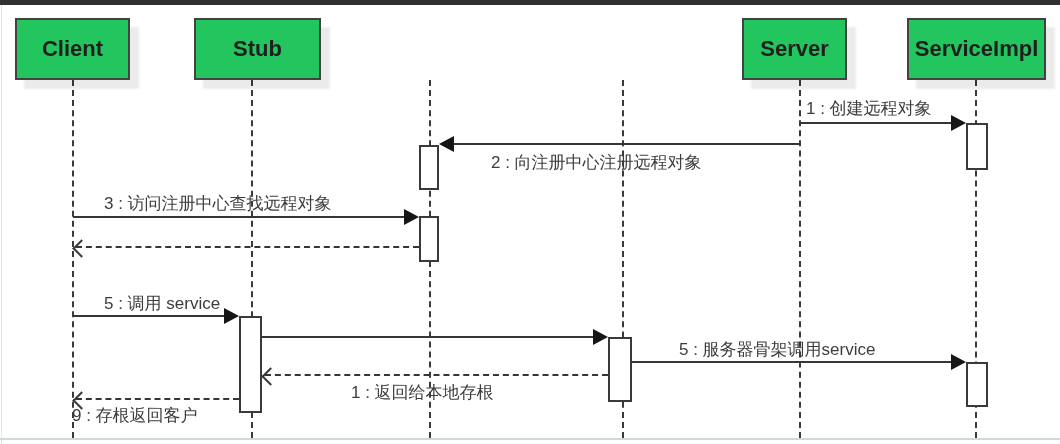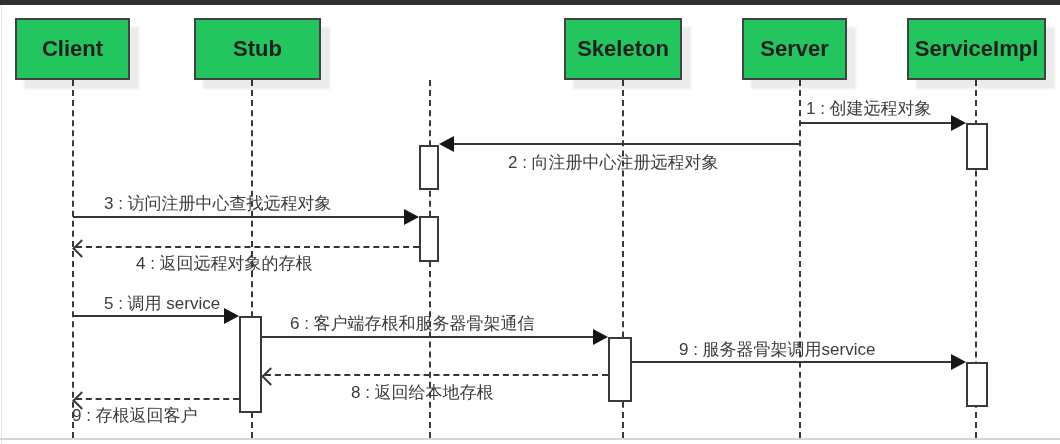--- a/index.html
+++ b/index.html
@@ -68,66 +68,61 @@
   <div class="lifeline" style="left:622px"></div>
   <div class="lifeline" style="left:799px"></div>
   <div class="lifeline" style="left:975px"></div>
 
   <div class="participant" style="left:15px;width:115px">
       <span>Client</span>
     </div>
   <div class="participant" style="left:194px;width:127px">
       <span>Stub</span>
     </div>
-  <div class="participant" style="left:564px;width:118px">
-      <span>Skeleton</span>
-    </div>
   <div class="participant" style="left:742px;width:105px">
       <span>Server</span>
     </div>
   <div class="participant" style="left:907px;width:139px">
       <span>ServiceImpl</span>
     </div>
 
   <div class="activation" style="left:966px;top:123px;width:22px;height:47px"></div>
   <div class="activation" style="left:419px;top:145px;width:20px;height:45px"></div>
   <div class="activation" style="left:419px;top:216px;width:20px;height:46px"></div>
   <div class="activation" style="left:239px;top:316px;width:23px;height:97px"></div>
   <div class="activation" style="left:608px;top:337px;width:24px;height:65px"></div>
   <div class="activation" style="left:966px;top:362px;width:22px;height:45px"></div>
 
   <div class="mlabel" style="left:806px;top:97px">1 : 创建远程对象</div>
   <div class="mline" style="left:800px;top:122px;width:153px"></div>
   <div class="arrow-right" style="left:951px;top:115px"></div>
 
-  <div class="mlabel" style="left:508px;top:151px">2 : 向注册中心注册远程对象</div>
+  <div class="mlabel" style="left:491px;top:151px">2 : 向注册中心注册远程对象</div>
   <div class="mline" style="left:452px;top:143px;width:348px"></div>
   <div class="arrow-left" style="left:439px;top:136px"></div>
 
   <div class="mlabel" style="left:104px;top:192px">3 : 访问注册中心查找远程对象</div>
   <div class="mline" style="left:73px;top:216px;width:333px"></div>
   <div class="arrow-right" style="left:404px;top:209px"></div>
 
-  <div class="mlabel" style="left:136px;top:252px">4 : 返回远程对象的存根</div>
   <div class="mline dashed" style="left:76px;top:246px;width:343px"></div>
   <div class="chevron-left" style="left:75px;top:242px"></div>
 
   <div class="mlabel" style="left:104px;top:292px">5 : 调用 service</div>
   <div class="mline" style="left:73px;top:315px;width:153px"></div>
   <div class="arrow-right" style="left:224px;top:308px"></div>
 
-  <div class="mlabel" style="left:290px;top:312px">6 : 客户端存根和服务器骨架通信</div>
   <div class="mline" style="left:262px;top:336px;width:332px"></div>
   <div class="arrow-right" style="left:593px;top:329px"></div>
 
-  <div class="mlabel" style="left:679px;top:338px">9 : 服务器骨架调用service</div>
+  <div class="mlabel" style="left:679px;top:338px">5 : 服务器骨架调用service</div>
   <div class="mline" style="left:632px;top:361px;width:320px"></div>
   <div class="arrow-right" style="left:951px;top:354px"></div>
 
-  <div class="mlabel" style="left:351px;top:381px">8 : 返回给本地存根</div>
+  <div class="mlabel" style="left:351px;top:381px">1 : 返回给本地存根</div>
   <div class="mline dashed" style="left:265px;top:374px;width:343px"></div>
   <div class="chevron-left" style="left:264px;top:370px"></div>
 
   <div class="mlabel" style="left:72px;top:404px">9 : 存根返回客户</div>
   <div class="mline dashed" style="left:76px;top:398px;width:163px"></div>
   <div class="chevron-left" style="left:75px;top:394px"></div>
 
 </div>
 
 </body></html>

